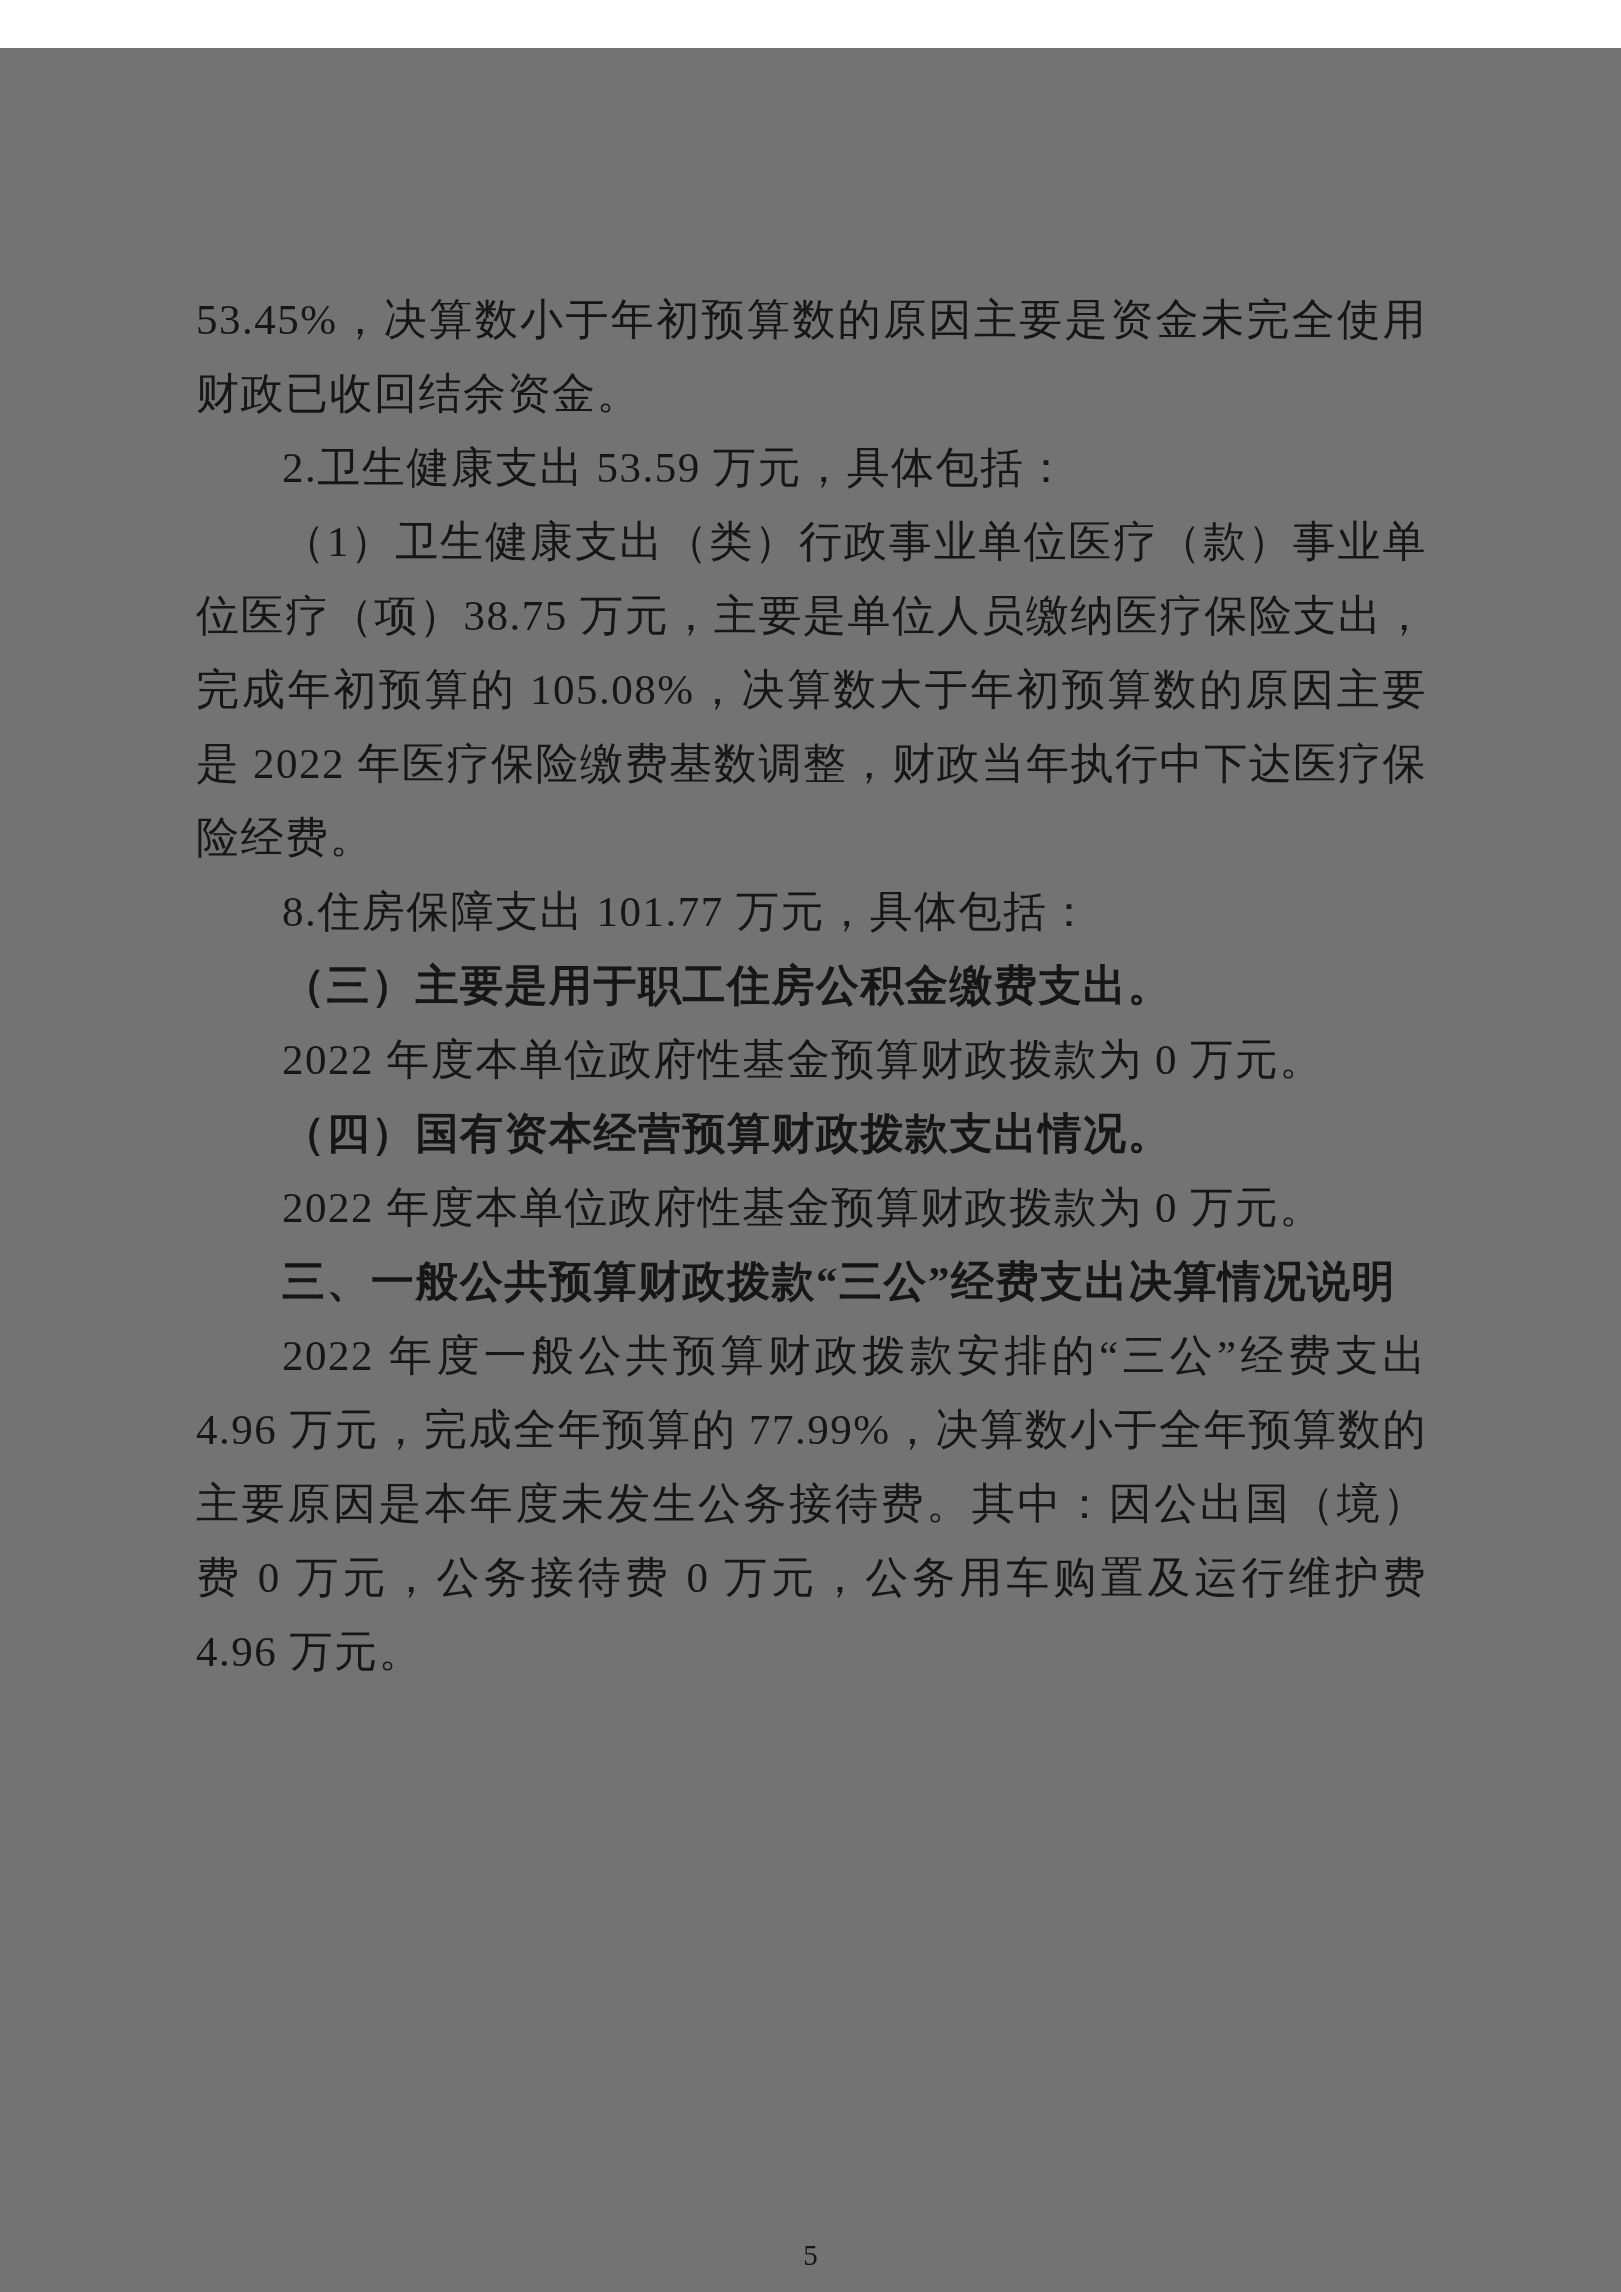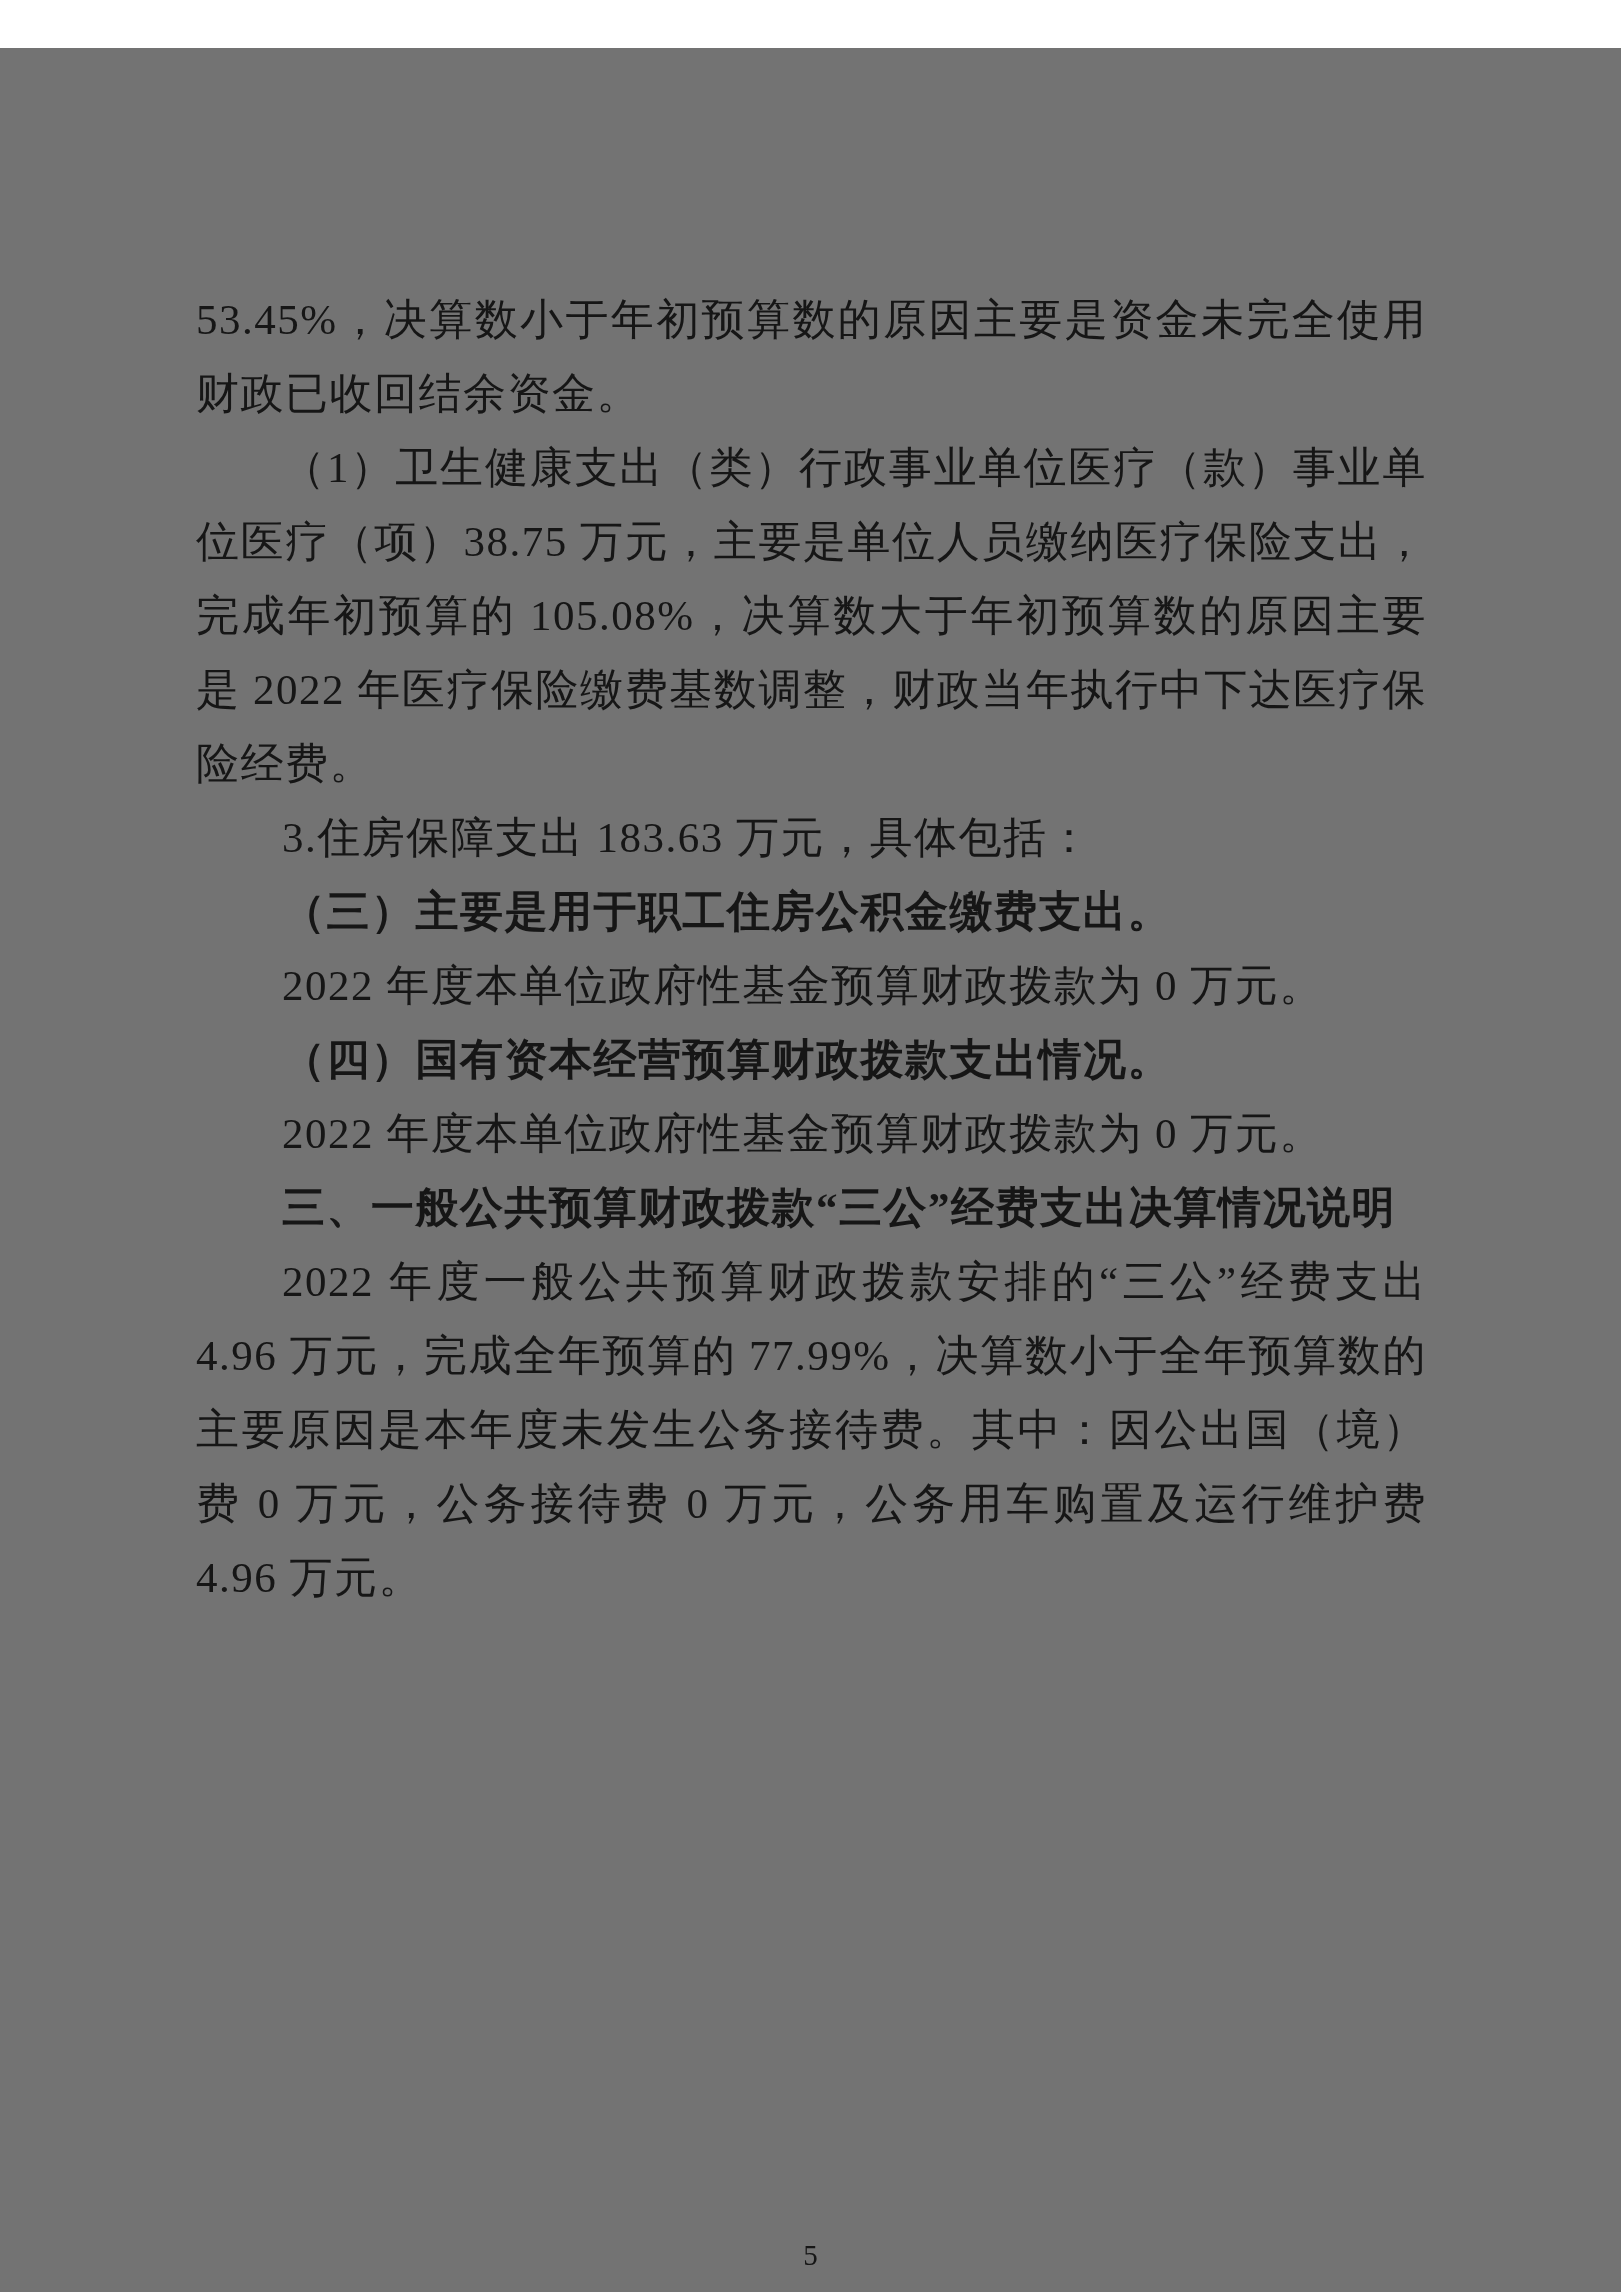--- a/index.html
+++ b/index.html
@@ -48,22 +48,23 @@
     line-height: 35px;
     color: #161616;
   }
 </style>
 </head>
 <body>
 
 <div class="page">
   <div class="content">
     <p class="no-indent">53.45%，决算数小于年初预算数的原因主要是资金未完全使用财政已收回结余资金。</p>
+    <p>2.卫生健康支出 53.59 万元，具体包括：</p>
     <p>（1）卫生健康支出（类）行政事业单位医疗（款）事业单位医疗（项）38.75 万元，主要是单位人员缴纳医疗保险支出，完成年初预算的 105.08%，决算数大于年初预算数的原因主要是 2022 年医疗保险缴费基数调整，财政当年执行中下达医疗保险经费。</p>
-    <p>3.住房保障支出 183.63 万元，具体包括：</p>
+    <p>8.住房保障支出 101.77 万元，具体包括：</p>
     <p class="heading">（三）主要是用于职工住房公积金缴费支出。</p>
     <p>2022 年度本单位政府性基金预算财政拨款为 0 万元。</p>
     <p class="heading">（四）国有资本经营预算财政拨款支出情况。</p>
     <p>2022 年度本单位政府性基金预算财政拨款为 0 万元。</p>
     <p class="heading">三、一般公共预算财政拨款“三公”经费支出决算情况说明</p>
     <p>2022 年度一般公共预算财政拨款安排的“三公”经费支出 4.96 万元，完成全年预算的 77.99%，决算数小于全年预算数的主要原因是本年度未发生公务接待费。其中：因公出国（境）费 0 万元，公务接待费 0 万元，公务用车购置及运行维护费 4.96 万元。</p>
   </div>
 
   <div class="footer">5</div>
 </div>

